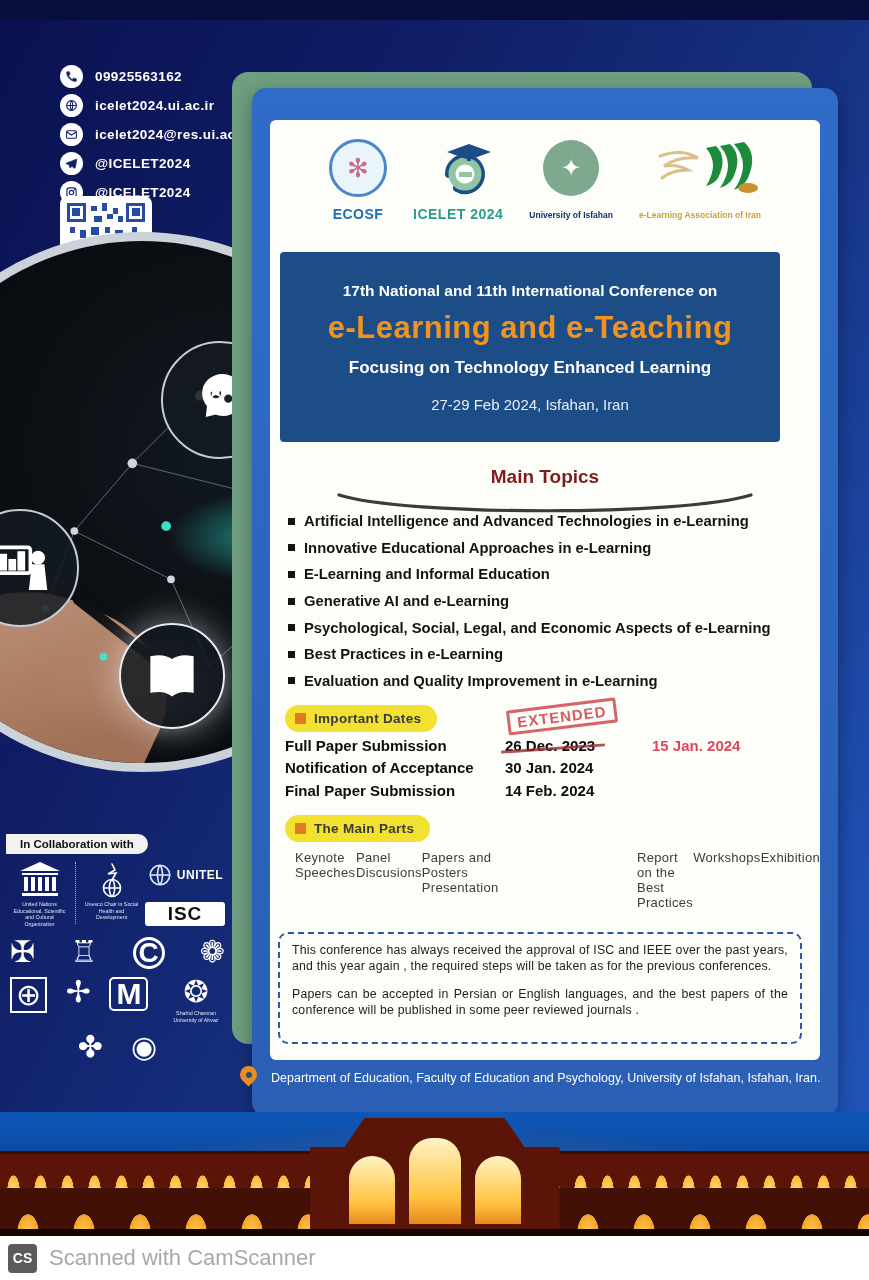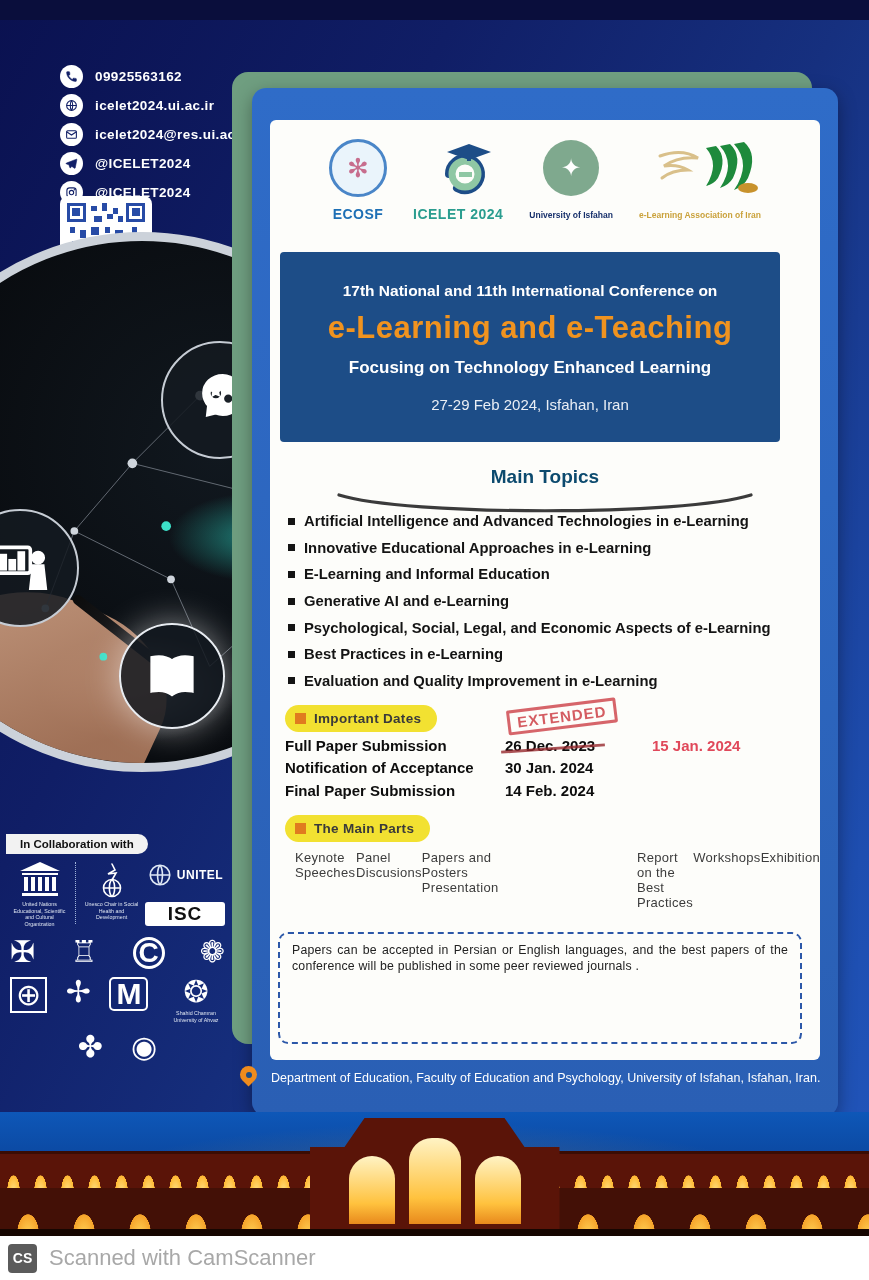--- a/index.html
+++ b/index.html
@@ -52,21 +52,21 @@
 
   
   .hdr { position:absolute; left:10px; top:132px; width:500px; height:190px; background:#1d4d87; border-radius:4px;
          display:flex; flex-direction:column; align-items:center; justify-content:center; text-align:center; }
   .hdr-l1 { color:#fff; font-weight:bold; font-size:15.5px; }
   .hdr-title { color:#f0931f; font-weight:bold; font-size:31px; margin-top:10px; letter-spacing:.5px; }
   .hdr-sub { color:#fff; font-weight:bold; font-size:17px; margin-top:12px; }
   .hdr-date { color:#e9eef5; font-size:15px; margin-top:18px; }
 
   
-  .mt-head { position:absolute; top:346px; width:100%; text-align:center; font-size:19px; font-weight:800; color:#0c4a6e; }
+  .mt-head { position:absolute; top:346px; width:100%; text-align:center; font-size:19px; font-weight:800; color:#7f1d1d; }
   .mt-swoosh { position:absolute; top:372px; left:65px; }
   .topics { position:absolute; left:18px; top:388px; }
   .topic { display:flex; align-items:center; height:26.6px; font-size:14.8px; font-weight:600; color:#141414; }
   .topic::before { content:""; width:7px; height:7px; background:#141414; margin-right:9px; flex:0 0 auto; }
 
   
   .pill { position:absolute; background:#f2e131; border-radius:15px; height:27px; display:flex; align-items:center; padding:0 16px 0 10px; }
   .pill .sq { width:11px; height:11px; background:#e07b1f; margin-right:8px; }
   .pill .pl { font-size:13.5px; font-weight:bold; color:#3a3a3a; letter-spacing:.3px; }
 
@@ -387,20 +387,21 @@
         <div class="p-item">Papers and Posters Presentation</div>
       </div>
       <div class="p-col right">
         <div class="p-item">Report on the Best Practices</div>
         <div class="p-item">Workshops</div>
         <div class="p-item">Exhibition</div>
       </div>
     </div>
 
     <div class="note">
+      <p>This conference has always received the approval of ISC and IEEE over the past years, and this year again , the required steps will be taken as for the previous conferences.</p>
       <p>Papers can be accepted in Persian or English languages, and the best papers of the conference will be published in some peer reviewed journals .</p>
     </div>
   </div>
 
   <div class="locbar">
     <span class="pin"></span>
     <span class="loc-txt">Department of Education, Faculty of Education and Psychology, University of Isfahan, Isfahan, Iran.</span>
   </div>
 
   <div class="collab-pill">In Collaboration with</div>

